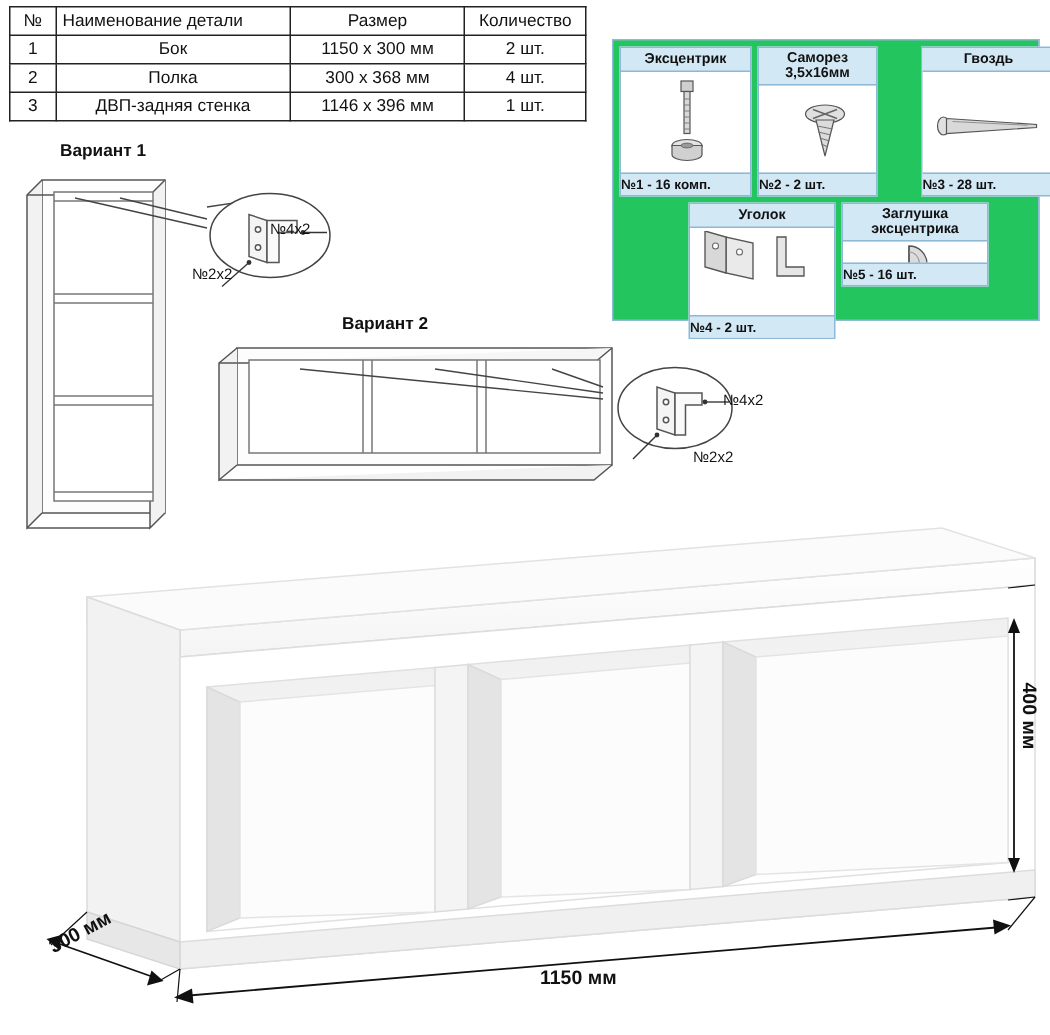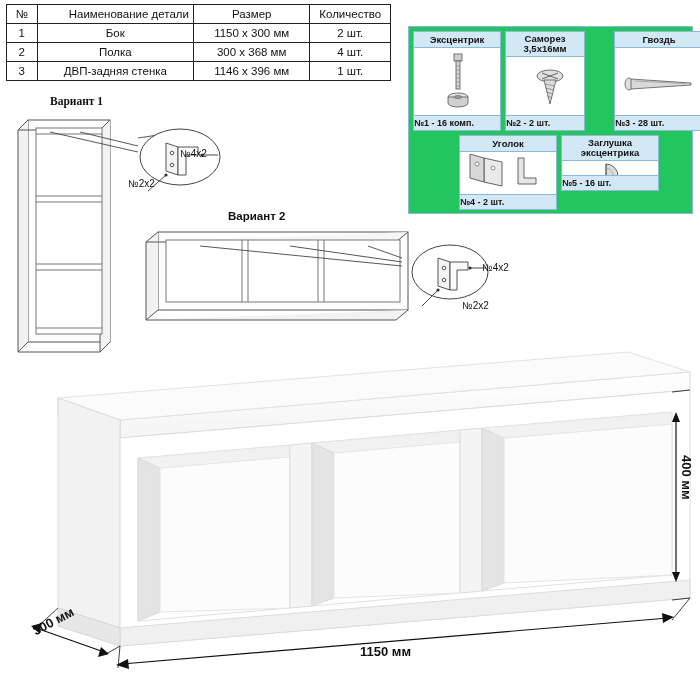--- a/index.html
+++ b/index.html
@@ -29,21 +29,21 @@
     border: 1px solid #222;
     padding: 3px 4px;
     font-weight: normal;
     color: #111;
   }
   #parts-table th { font-weight: normal; text-align: center; }
   #parts-table .c-num { width: 22px; text-align: center; }
   #parts-table .c-name { width: 150px; text-align: center; }
   #parts-table .c-size { width: 110px; text-align: center; }
   #parts-table .c-qty { width: 72px; text-align: center; }
-  #parts-table .hdr-name { text-align: right; }
+  #parts-table .hdr-name { text-align: left; }
 
   
   #hardware-panel {
     left: 408px;
     top: 26px;
     width: 283px;
     height: 186px;
     border: 1px solid #8fb8d6;
     background: #22c55e;
   }
@@ -194,21 +194,21 @@
     <div class="hw-art" style="top:30px; height:50px;">
       <svg width="90" height="50" viewBox="0 0 90 50">
         <ellipse cx="14" cy="22" rx="4" ry="6" fill="#e0e0e0" stroke="#555" stroke-width="0.8"></ellipse>
         <path d="M16 17 L76 21 L76 23 L16 27 Z" fill="#d9d9d9" stroke="#555" stroke-width="0.8"></path>
         <line x1="20" y1="19" x2="70" y2="21.5" stroke="#888" stroke-width="0.6"></line>
       </svg>
     </div>
     <div class="hw-qty">№3 - 28 шт.</div>
   </div>
 
-  <div class="hw-cell" style="left:50px; top:108px; width:98px; height:75px;">
+  <div class="hw-cell" style="left:50px; top:108px; width:98px; height:91px;">
     <div class="hw-title">Уголок</div>
     <div class="hw-art" style="top:18px; height:38px;">
       <svg width="98" height="38" viewBox="0 0 98 38">
         <path d="M24 4 L24 28 L42 32 L42 8 Z" fill="#eaeaea" stroke="#555" stroke-width="0.9"></path>
         <path d="M24 28 L10 24 L10 0 L24 4 Z" fill="#d8d8d8" stroke="#555" stroke-width="0.9"></path>
         <circle cx="17" cy="10" r="2" fill="#fff" stroke="#666" stroke-width="0.7"></circle>
         <circle cx="33" cy="14" r="2" fill="#fff" stroke="#666" stroke-width="0.7"></circle>
         <path d="M58 4 L58 30 L76 30 L76 24 L64 24 L64 4 Z" fill="#e6e6e6" stroke="#555" stroke-width="0.9"></path>
       </svg>
     </div>
@@ -224,21 +224,21 @@
       <svg width="98" height="30" viewBox="0 0 98 30">
         <path d="M44 2 A11 11 0 0 1 44 26 Z" fill="#dcdcdc" stroke="#555" stroke-width="0.9"></path>
         <path d="M44 2 L44 26" stroke="#555" stroke-width="0.9"></path>
         <path d="M44 6 A7 8 0 0 1 44 22" fill="none" stroke="#999" stroke-width="0.7"></path>
       </svg>
     </div>
     <div class="hw-qty">№5 - 16 шт.</div>
   </div>
 </div>
 
-<div class="abs variant-label" id="variant1-label" style="left:50px; top:95px;font-family:Liberation Serif, serif;">Вариант 1</div>
+<div class="abs variant-label" id="variant1-label" style="left:40px; top:95px;">Вариант 1</div>
 
 <div class="abs" id="variant1-drawing" style="left:10px; top:108px;">
   <svg width="230" height="250" viewBox="0 0 230 250">
 
     <g fill="none" stroke="#555" stroke-width="1">
 
       <rect x="18" y="12" width="82" height="222" fill="#fdfdfd" stroke="#555"></rect>
 
       <path d="M18 12 L8 22 L8 244 L18 234" fill="#f2f2f2" stroke="#555"></path>
       <path d="M100 12 L90 22 L90 244 L100 234" fill="#f2f2f2" stroke="#555"></path>

